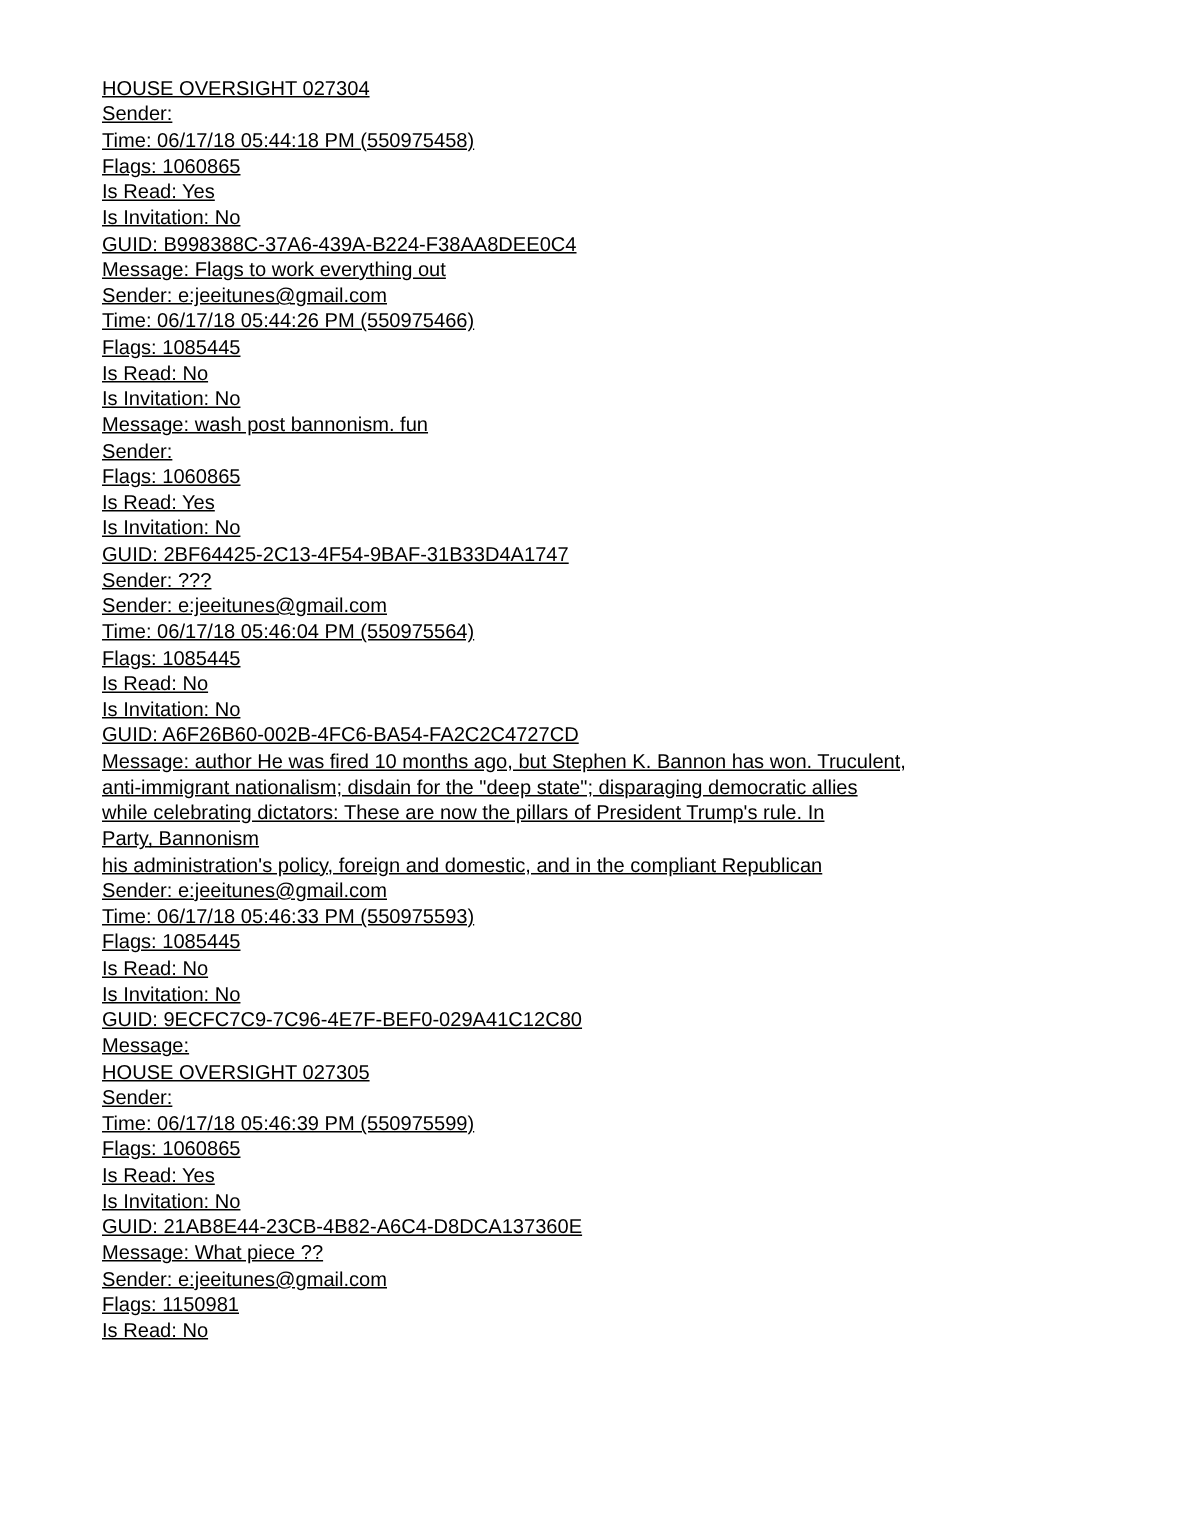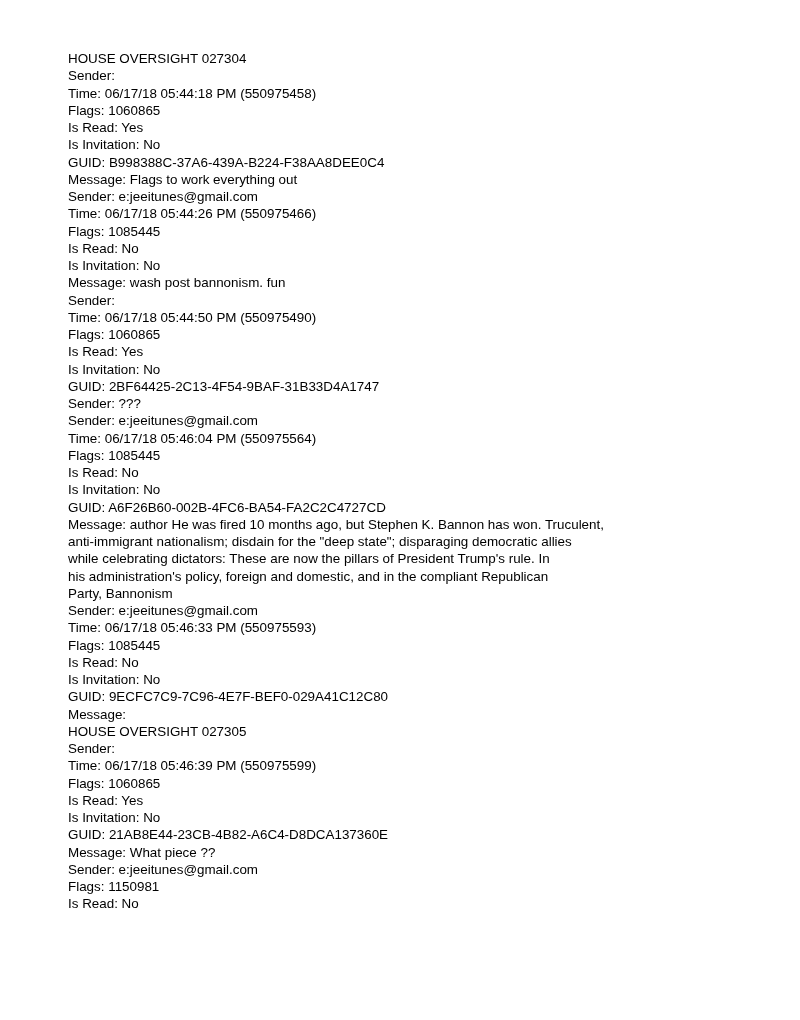--- a/index.html
+++ b/index.html
@@ -18,20 +18,21 @@
   .doc-text {
     position: absolute;
     top: 50px;
     left: 68px;
     right: 30px;
     font-family: "Liberation Sans", "DejaVu Sans", sans-serif;
     font-size: 13.4px;
     line-height: 17.25px;
     font-weight: 400;
     letter-spacing: 0;
+    text-decoration: underline;
   }
   .ln {
     white-space: pre;
     min-height: 17.25px;
   }
 </style>
 </head>
 <body>
 
 <div class="page">
@@ -44,37 +45,36 @@
     <div class="ln">Is Invitation: No</div>
     <div class="ln">GUID: B998388C-37A6-439A-B224-F38AA8DEE0C4</div>
     <div class="ln">Message: Flags to work everything out</div>
     <div class="ln">Sender: e:jeeitunes@gmail.com</div>
     <div class="ln">Time: 06/17/18 05:44:26 PM (550975466)</div>
     <div class="ln">Flags: 1085445</div>
     <div class="ln">Is Read: No</div>
     <div class="ln">Is Invitation: No</div>
     <div class="ln">Message: wash post bannonism. fun</div>
     <div class="ln">Sender:</div>
-    <div class="ln">Time: 06/17/18 05:44:50 PM (550975490)</div>
     <div class="ln">Flags: 1060865</div>
     <div class="ln">Is Read: Yes</div>
     <div class="ln">Is Invitation: No</div>
     <div class="ln">GUID: 2BF64425-2C13-4F54-9BAF-31B33D4A1747</div>
     <div class="ln">Sender: ???</div>
     <div class="ln">Sender: e:jeeitunes@gmail.com</div>
     <div class="ln">Time: 06/17/18 05:46:04 PM (550975564)</div>
     <div class="ln">Flags: 1085445</div>
     <div class="ln">Is Read: No</div>
     <div class="ln">Is Invitation: No</div>
     <div class="ln">GUID: A6F26B60-002B-4FC6-BA54-FA2C2C4727CD</div>
     <div class="ln">Message: author He was fired 10 months ago, but Stephen K. Bannon has won. Truculent,</div>
     <div class="ln">anti-immigrant nationalism; disdain for the "deep state"; disparaging democratic allies</div>
     <div class="ln">while celebrating dictators: These are now the pillars of President Trump's rule. In</div>
+    <div class="ln">Party, Bannonism</div>
     <div class="ln">his administration's policy, foreign and domestic, and in the compliant Republican</div>
-    <div class="ln">Party, Bannonism</div>
     <div class="ln">Sender: e:jeeitunes@gmail.com</div>
     <div class="ln">Time: 06/17/18 05:46:33 PM (550975593)</div>
     <div class="ln">Flags: 1085445</div>
     <div class="ln">Is Read: No</div>
     <div class="ln">Is Invitation: No</div>
     <div class="ln">GUID: 9ECFC7C9-7C96-4E7F-BEF0-029A41C12C80</div>
     <div class="ln">Message:</div>
     <div class="ln">HOUSE OVERSIGHT 027305</div>
     <div class="ln">Sender:</div>
     <div class="ln">Time: 06/17/18 05:46:39 PM (550975599)</div>

